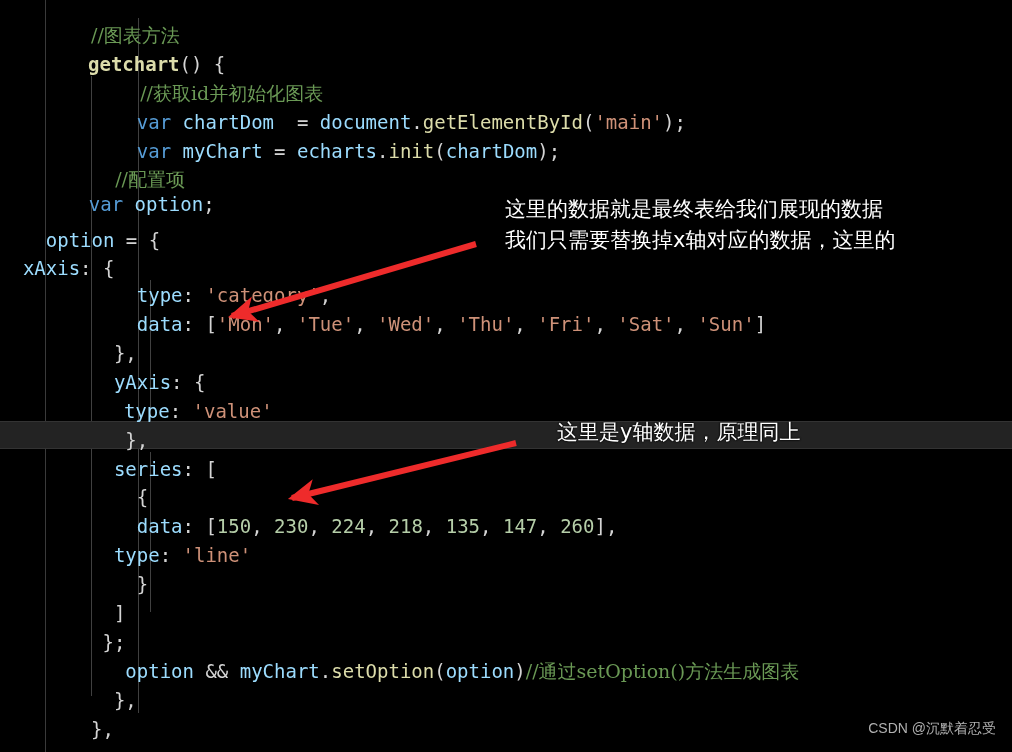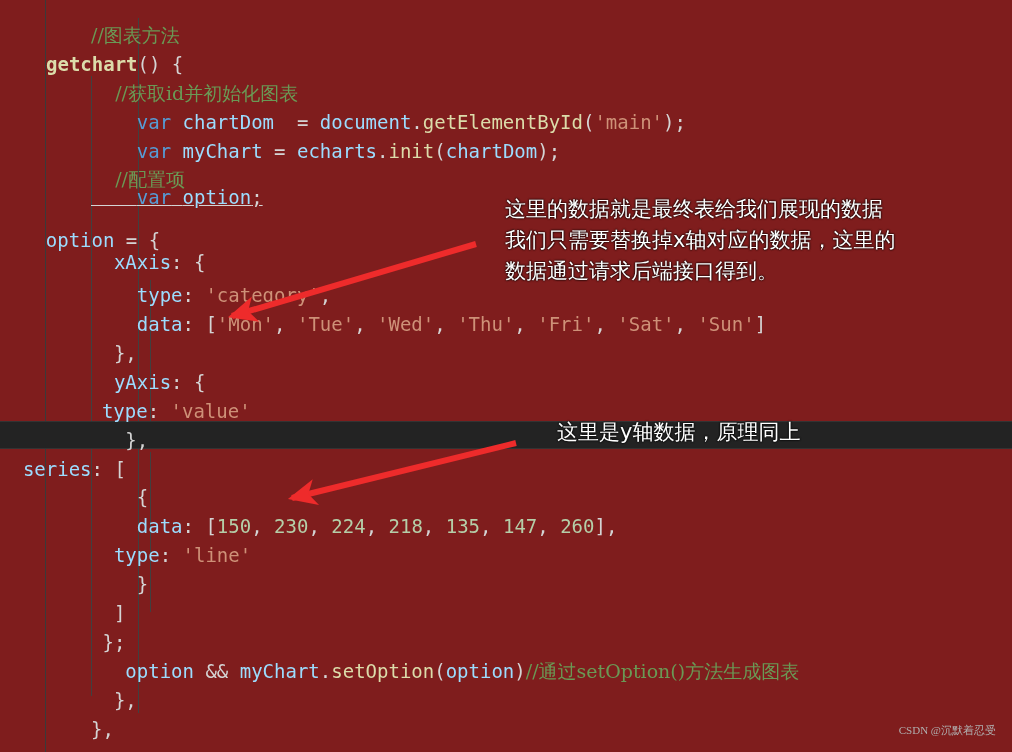--- a/index.html
+++ b/index.html
@@ -4,21 +4,21 @@
 <style>
   html, body {
     margin: 0;
     padding: 0;
     background: #1e1e1e;
   }
   #screenshot {
     position: relative;
     width: 1012px;
     height: 752px;
-    background: #7f1d1d;
+    background: #000000;
     overflow: hidden;
     font-family: "DejaVu Sans Mono", "Liberation Mono", monospace;
   }
 
   
   .gutter-rule {
     position: absolute;
     top: 0;
     bottom: 0;
     width: 1px;
@@ -102,55 +102,55 @@
     height: 752px;
     pointer-events: none;
   }
 
   
   #watermark {
     position: absolute;
     right: 16px;
     bottom: 14px;
     color: #b0b0b0;
-    font-family: Liberation Serif, serif;
-    font-size: 11px;
+    font-family: Liberation Sans, sans-serif;
+    font-size: 14px;
     white-space: pre;
   }
 </style>
 </head>
 <body>
 
 <div id="screenshot">
 
   <div class="gutter-rule" id="gutter-rule-outer"></div>
   <div class="indent-guide" style="left:91px; top:76px; height:620px;"></div>
   <div class="indent-guide" style="left:138px; top:18px; height:695px;"></div>
   <div class="indent-guide" style="left:150px; top:280px; height:150px;"></div>
   <div class="indent-guide" style="left:150px; top:452px; height:160px;"></div>
 
   <div id="current-line" style="top:421px;"></div>
 
   <div id="code-layer">
       <div class="code-line" style="top: 21px; padding-left: 91px;"><span class="seg t-comment cjk-comment">//图表方法</span></div>
-      <div class="code-line" style="top: 49.9px; padding-left: 46px;"><span class="seg t-func bold">getchart</span><span class="seg t-punct">() {</span></div>
-      <div class="code-line" style="top: 78.8px; padding-left: 91px;"><span class="seg t-comment cjk-comment">    //获取id并初始化图表</span></div>
+      <div class="code-line" style="top: 49.9px; padding-left: 88px;"><span class="seg t-func bold">getchart</span><span class="seg t-punct">() {</span></div>
+      <div class="code-line" style="top: 78.8px; padding-left: 116px;"><span class="seg t-comment cjk-comment">    //获取id并初始化图表</span></div>
       <div class="code-line" style="top: 107.7px; padding-left: 91px;"><span class="seg t-plain">    </span><span class="seg t-keyword">var</span><span class="seg t-plain"> </span><span class="seg t-var">chartDom</span><span class="seg t-plain">  = </span><span class="seg t-var">document</span><span class="seg t-plain">.</span><span class="seg t-func">getElementById</span><span class="seg t-plain">(</span><span class="seg t-string">'main'</span><span class="seg t-plain">);</span></div>
       <div class="code-line" style="top: 136.6px; padding-left: 91px;"><span class="seg t-plain">    </span><span class="seg t-keyword">var</span><span class="seg t-plain"> </span><span class="seg t-var">myChart</span><span class="seg t-plain"> = </span><span class="seg t-var">echarts</span><span class="seg t-plain">.</span><span class="seg t-func">init</span><span class="seg t-plain">(</span><span class="seg t-var">chartDom</span><span class="seg t-plain">);</span></div>
       <div class="code-line" style="top: 165px; padding-left: 91px;"><span class="seg t-comment cjk-comment">    //配置项</span></div>
-      <div class="code-line" style="top: 183px; padding-left: 91px; text-decoration: underline;"><span class="seg t-plain">    </span><span class="seg t-keyword">var</span><span class="seg t-plain"> </span><span class="seg t-var">option</span><span class="seg t-plain">;</span></div>
+      <div class="code-line" style="top: 190px; padding-left: 43px;"><span class="seg t-plain">    </span><span class="seg t-keyword">var</span><span class="seg t-plain"> </span><span class="seg t-var">option</span><span class="seg t-plain">;</span></div>
       <div class="code-line" style="top: 226px; "><span class="seg t-plain">    </span><span class="seg t-var">option</span><span class="seg t-plain"> = {</span></div>
-      <div class="code-line" style="top: 248px; padding-left: 91px;"><span class="seg t-plain">  </span><span class="seg t-prop">xAxis</span><span class="seg t-plain">: {</span></div>
+      <div class="code-line" style="top: 254px; "><span class="seg t-plain">  </span><span class="seg t-prop">xAxis</span><span class="seg t-plain">: {</span></div>
       <div class="code-line" style="top: 281.1px; padding-left: 91px;"><span class="seg t-plain">    </span><span class="seg t-prop">type</span><span class="seg t-plain">: </span><span class="seg t-string">'category'</span><span class="seg t-plain">,</span></div>
       <div class="code-line" style="top: 310px; padding-left: 91px;"><span class="seg t-plain">    </span><span class="seg t-prop">data</span><span class="seg t-plain">: [</span><span class="seg t-string">'Mon'</span><span class="seg t-plain">, </span><span class="seg t-string">'Tue'</span><span class="seg t-plain">, </span><span class="seg t-string">'Wed'</span><span class="seg t-plain">, </span><span class="seg t-string">'Thu'</span><span class="seg t-plain">, </span><span class="seg t-string">'Fri'</span><span class="seg t-plain">, </span><span class="seg t-string">'Sat'</span><span class="seg t-plain">, </span><span class="seg t-string">'Sun'</span><span class="seg t-plain">]</span></div>
       <div class="code-line" style="top: 338.9px; padding-left: 91px;"><span class="seg t-plain">  },</span></div>
       <div class="code-line" style="top: 367.8px; padding-left: 91px;"><span class="seg t-plain">  </span><span class="seg t-prop">yAxis</span><span class="seg t-plain">: {</span></div>
-      <div class="code-line" style="top: 396.7px; padding-left: 79px;"><span class="seg t-plain">  </span><span class="seg t-prop">type</span><span class="seg t-plain">: </span><span class="seg t-string">'value'</span></div>
+      <div class="code-line" style="top: 396.7px; padding-left: 101px;"><span class="seg t-plain">  </span><span class="seg t-prop">type</span><span class="seg t-plain">: </span><span class="seg t-string">'value'</span></div>
       <div class="code-line" style="top: 425.6px; padding-left: 91px;"><span class="seg t-plain">   },</span></div>
-      <div class="code-line" style="top: 454.5px; "><span class="seg t-plain">  </span><span class="seg t-prop">series</span><span class="seg t-plain">: [</span></div>
+      <div class="code-line" style="top: 454.5px; padding-left: 91px;"><span class="seg t-plain">  </span><span class="seg t-prop">series</span><span class="seg t-plain">: [</span></div>
       <div class="code-line" style="top: 483.4px; padding-left: 91px;"><span class="seg t-plain">    {</span></div>
       <div class="code-line" style="top: 512.3px; padding-left: 91px;"><span class="seg t-plain">    </span><span class="seg t-prop">data</span><span class="seg t-plain">: [</span><span class="seg t-number">150</span><span class="seg t-plain">, </span><span class="seg t-number">230</span><span class="seg t-plain">, </span><span class="seg t-number">224</span><span class="seg t-plain">, </span><span class="seg t-number">218</span><span class="seg t-plain">, </span><span class="seg t-number">135</span><span class="seg t-plain">, </span><span class="seg t-number">147</span><span class="seg t-plain">, </span><span class="seg t-number">260</span><span class="seg t-plain">],</span></div>
       <div class="code-line" style="top: 541.2px; padding-left: 91px;"><span class="seg t-plain">  </span><span class="seg t-prop">type</span><span class="seg t-plain">: </span><span class="seg t-string">'line'</span></div>
       <div class="code-line" style="top: 570.1px; padding-left: 91px;"><span class="seg t-plain">    }</span></div>
       <div class="code-line" style="top: 599px; padding-left: 91px;"><span class="seg t-plain">  ]</span></div>
       <div class="code-line" style="top: 627.9px; padding-left: 91px;"><span class="seg t-plain"> };</span></div>
       <div class="code-line" style="top: 656.8px; padding-left: 91px;"><span class="seg t-plain">   </span><span class="seg t-var">option</span><span class="seg t-plain"> &amp;&amp; </span><span class="seg t-var">myChart</span><span class="seg t-plain">.</span><span class="seg t-func">setOption</span><span class="seg t-plain">(</span><span class="seg t-var">option</span><span class="seg t-plain">)</span><span class="seg t-comment cjk-comment">//通过setOption()方法生成图表</span></div>
       <div class="code-line" style="top: 685.7px; padding-left: 91px;"><span class="seg t-plain">  },</span></div>
       <div class="code-line" style="top: 714.6px; padding-left: 91px;"><span class="seg t-plain">},</span></div>
     </div>
@@ -158,18 +158,18 @@
   <svg id="arrow-layer" viewBox="0 0 1012 752">
     <defs>
       <marker id="arrowhead" markerWidth="5" markerHeight="4.4" refX="4.3" refY="2.2" orient="auto" markerUnits="strokeWidth">
         <path d="M5,2.2 L0.2,4.4 L1.5,2.2 L0.2,0 Z" fill="#EE2B2B"></path>
       </marker>
     </defs>
     <line x1="476" y1="244" x2="232" y2="316" stroke="#EE2B2B" stroke-width="6" marker-end="url(#arrowhead)"></line>
     <line x1="516" y1="443" x2="292" y2="498" stroke="#EE2B2B" stroke-width="6" marker-end="url(#arrowhead)"></line>
   </svg>
 
-  <div class="annotation" id="ann-xaxis" style="left:476px; top:194px;"><div>这里的数据就是最终表给我们展现的数据</div><div>我们只需要替换掉x轴对应的数据，这里的</div><div>数据通过请求后端接口得到。</div></div>
+  <div class="annotation" id="ann-xaxis" style="left:476px; top:194px;"><div>这里的数据就是最终表给我们展现的数据</div><div>我们只需要替换掉x轴对应的数据，这里的</div></div>
   <div class="annotation" id="ann-yaxis" style="left:528px; top:417px;text-align:right;"><div>这里是y轴数据，原理同上</div></div>
 
   <div id="watermark">CSDN @沉默着忍受</div>
 
 </div>
 
 </body></html>

